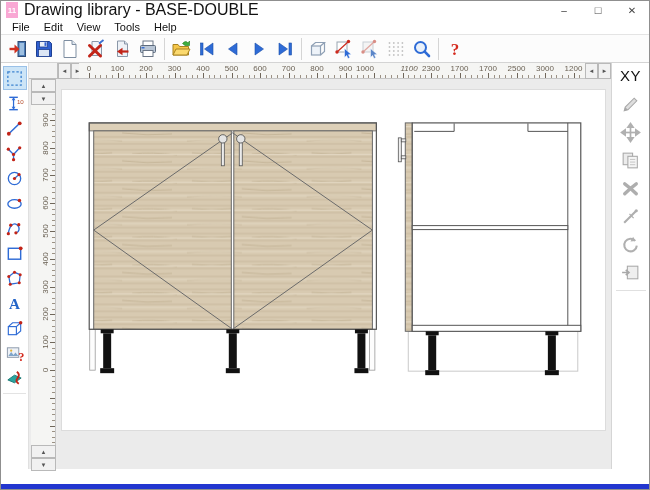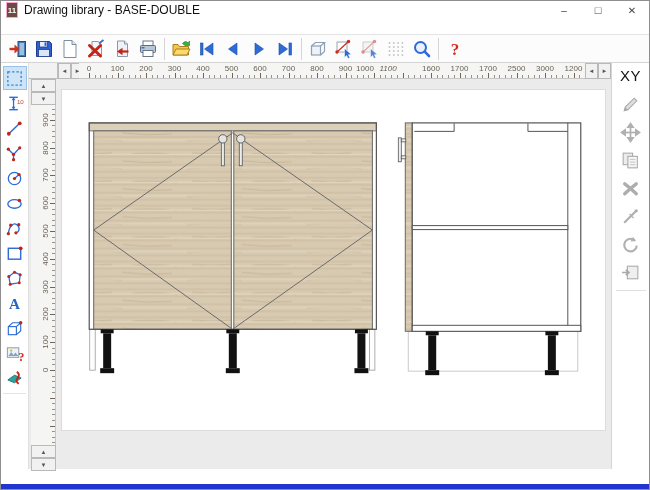--- a/index.html
+++ b/index.html
@@ -1,23 +1,23 @@
 <!DOCTYPE html>
 <html><head>
 <meta charset="utf-8">
 <style>
   * { margin:0; padding:0; box-sizing:border-box; }
   html,body { width:650px; height:490px; font-family:"Liberation Sans", sans-serif; background:#fff; }
   .window { position:relative; width:650px; height:490px; border:1px solid #8f8f8f; background:#fff; overflow:hidden; }
 
   
   .titlebar { position:absolute; left:0; top:0; right:0; height:18px; background:#fff; display:flex; align-items:center; }
-  .app-icon { width:12px; height:16px; margin-left:5px; background:#6d4a43; border:1px solid #f9a8d4; color:#fff;
+  .app-icon { width:12px; height:16px; margin-left:5px; background:#6d4a43; border:6px solid #f9a8d4; color:#fff;
               font-size:8px; font-weight:bold; display:flex; align-items:center; justify-content:center; }
-  .title-text { margin-left:6px; font-size:12px; color:#111; }
+  .title-text { margin-left:6px; font-size:16px; color:#111; }
   .win-controls { margin-left:auto; display:flex; height:100%; }
   .wc { width:34px; height:100%; display:flex; align-items:center; justify-content:center; color:#444; font-size:10px; }
   .wc.max { font-size:11px; }
 
   
   .menubar { position:absolute; left:0; top:18px; right:0; height:15px; background:#fff; display:flex; align-items:center; padding-left:4px; }
   .menu-item { font-size:11px; color:#111; padding:0 7px; }
 
   
   .toolbar { position:absolute; left:0; top:33px; right:0; height:29px; background:#fcfcfc; border-top:1px solid #e4e4e4;
@@ -78,20 +78,27 @@
         <span>11</span>
       </span>
     <span class="title-text">Drawing library - BASE-DOUBLE</span>
     <span class="win-controls">
       <span class="wc">–</span>
       <span class="wc max">□</span>
       <span class="wc">✕</span>
     </span>
   </div>
 
+  <div class="menubar">
+    <span class="menu-item">File</span>
+    <span class="menu-item">Edit</span>
+    <span class="menu-item">View</span>
+    <span class="menu-item">Tools</span>
+    <span class="menu-item">Help</span>
+  </div>
 
   <div class="toolbar">
     <span class="tbtn">
         <svg viewBox="0 0 20 20">
           <rect x="10" y="2.5" width="7.5" height="15" fill="#4a7ab5" stroke="#2c4a74"></rect>
           <rect x="11.5" y="4" width="4.5" height="12" fill="#9dbfe0"></rect>
           <path d="M1.5 10 H8.5" stroke="#d03020" stroke-width="2.4"></path>
           <path d="M6.5 5.5 L11.5 10 L6.5 14.5 Z" fill="#d03020"></path>
         </svg>
       </span>
@@ -398,27 +405,27 @@
           <div class="tick" style="left: 277.9px;"></div>
           <div class="tick" style="left: 283.6px;"></div>
           <div class="tick" style="left: 289.3px;"></div>
           <div class="tick major" style="left: 295px;"></div>
           <div class="rlbl" style="left: 286px;">1000</div>
           <div class="tick" style="left: 300.7px;"></div>
           <div class="tick" style="left: 306.4px;"></div>
           <div class="tick" style="left: 312.1px;"></div>
           <div class="tick" style="left: 317.8px;"></div>
           <div class="tick major" style="left: 323.5px;"></div>
-          <div class="rlbl" style="left: 309px; font-style: italic;">1100</div>
+          <div class="rlbl" style="left: 330px; font-style: italic;">1100</div>
           <div class="tick" style="left: 329.2px;"></div>
           <div class="tick" style="left: 334.9px;"></div>
           <div class="tick" style="left: 340.6px;"></div>
           <div class="tick" style="left: 346.3px;"></div>
           <div class="tick major" style="left: 352px;"></div>
-          <div class="rlbl" style="left: 352px;">1600</div>
+          <div class="rlbl" style="left: 352px;">2300</div>
           <div class="tick" style="left: 357.7px;"></div>
           <div class="tick" style="left: 363.4px;"></div>
           <div class="tick" style="left: 369.1px;"></div>
           <div class="tick" style="left: 374.8px;"></div>
           <div class="tick major" style="left: 380.5px;"></div>
           <div class="rlbl" style="left: 380.5px;">1700</div>
           <div class="tick" style="left: 386.2px;"></div>
           <div class="tick" style="left: 391.9px;"></div>
           <div class="tick" style="left: 397.6px;"></div>
           <div class="tick" style="left: 403.3px;"></div>

